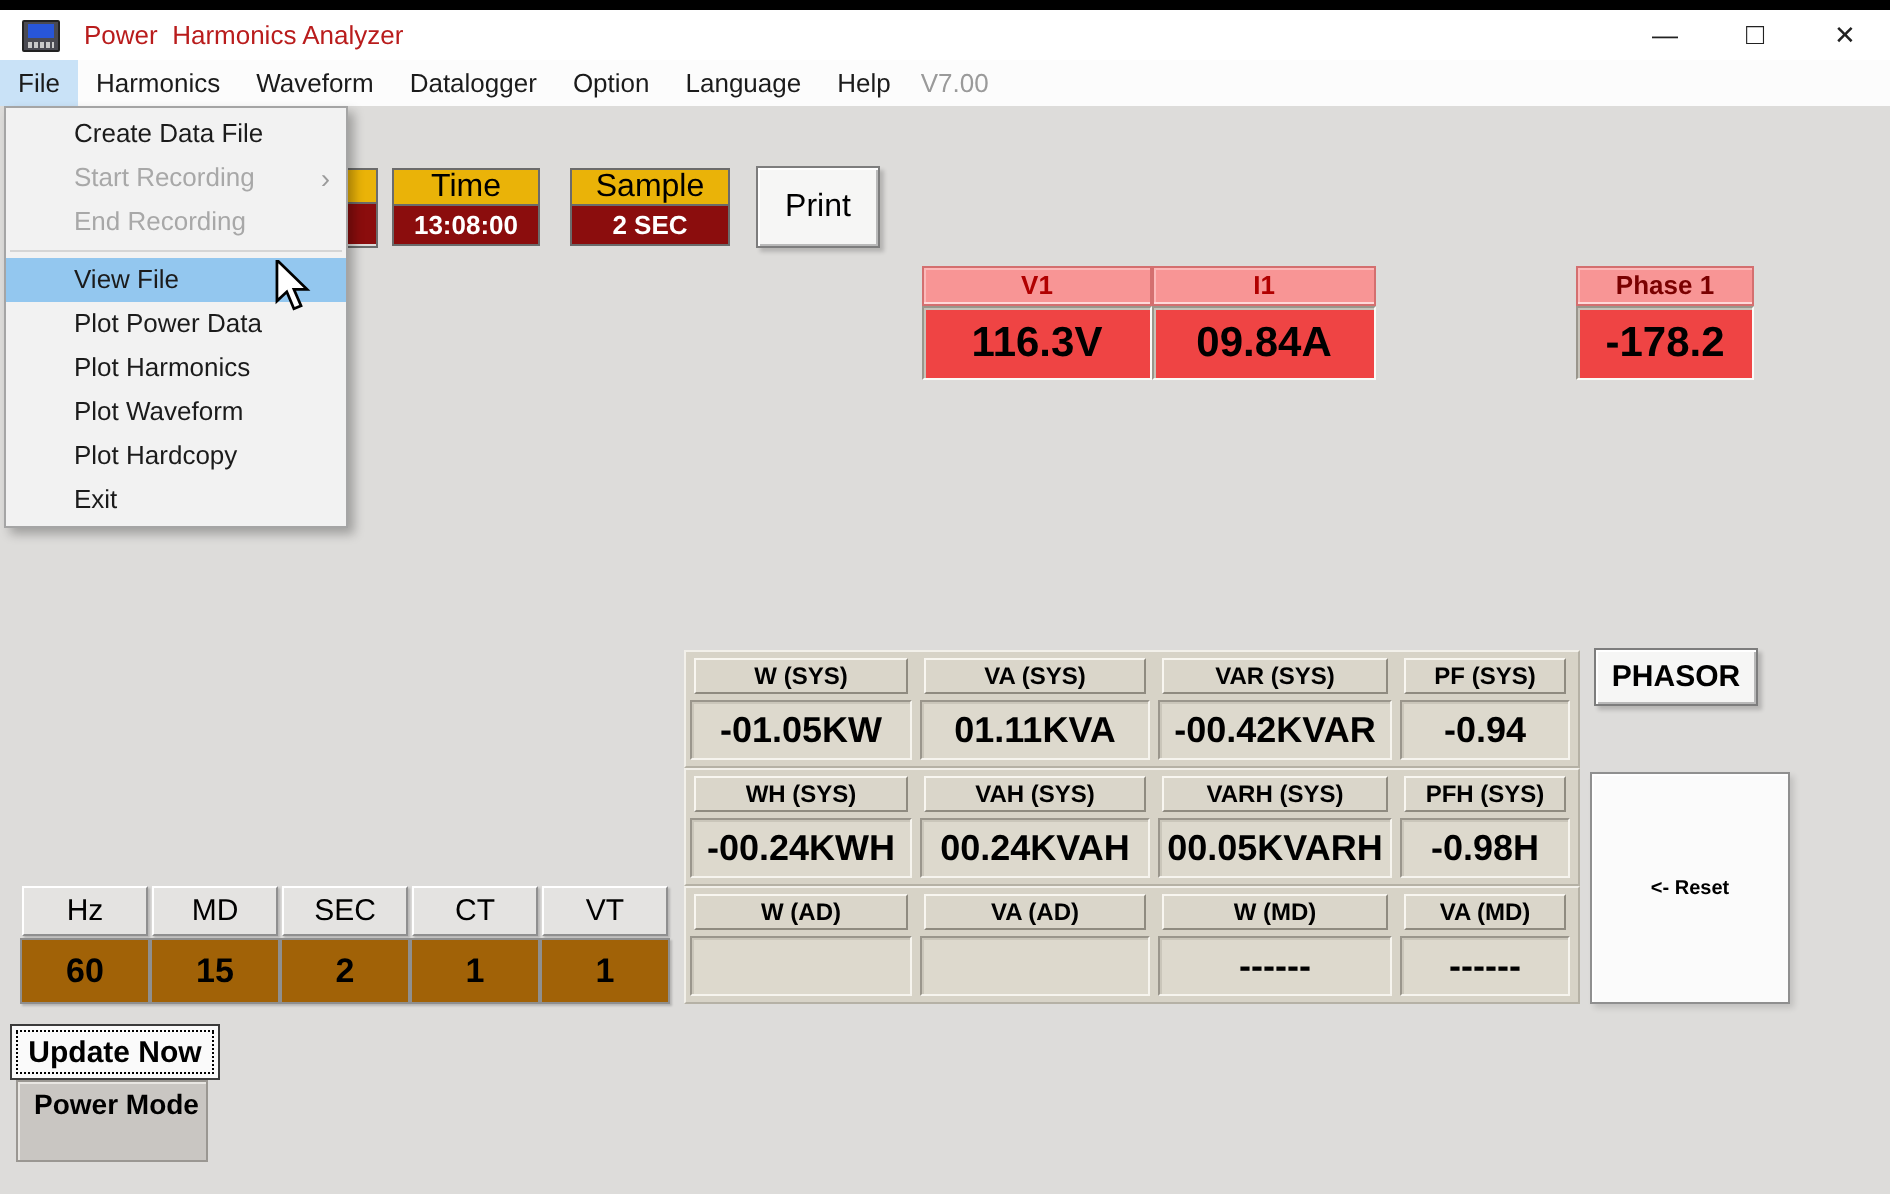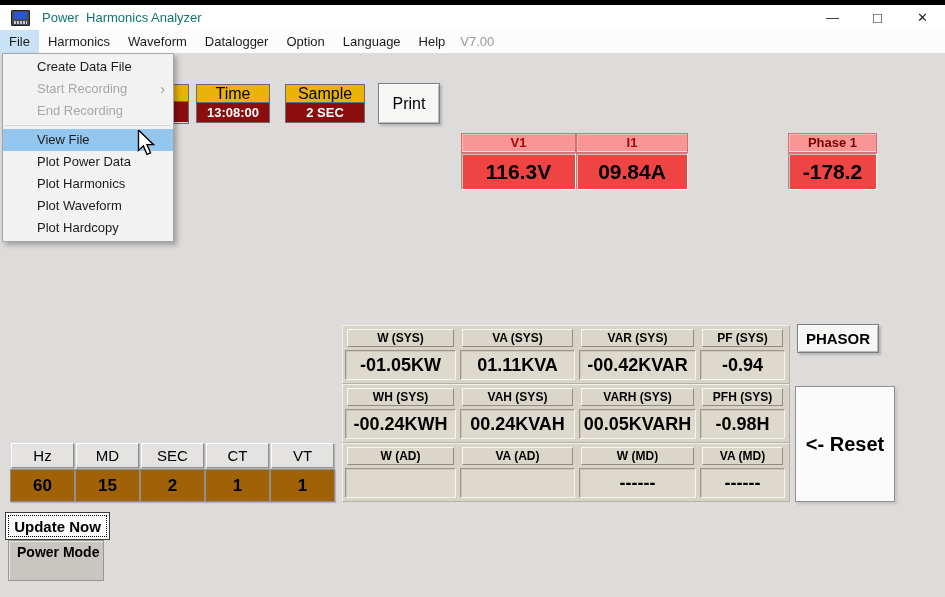--- a/index.html
+++ b/index.html
@@ -10,21 +10,21 @@
     -webkit-font-smoothing:antialiased;
   }
   .abs{position:absolute;}
   
   .top-strip{left:0;top:0;width:945px;height:5px;background:#000;}
   .titlebar{left:0;top:5px;width:945px;height:25px;background:#fff;display:flex;align-items:center;}
   .app-icon{width:17px;height:14px;margin-left:11px;background:#4a4a52;border:1px solid #222;border-radius:1px;position:relative;}
   .app-icon .screen{position:absolute;left:2px;top:1px;right:2px;height:7px;background:#2856d8;}
   .app-icon .keys{position:absolute;left:2px;bottom:1px;right:2px;height:3px;
     background:repeating-linear-gradient(90deg,#c9c9c9 0 2px,#4a4a52 2px 3px);}
-  .win-title{margin-left:12px;font-size:13px;color:#0f766e;white-space:pre;}
+  .win-title{margin-left:12px;font-size:13px;color:#b91c1c;white-space:pre;}
   .win-controls{margin-left:auto;display:flex;height:25px;}
   .win-btn{width:45px;height:25px;display:flex;align-items:center;justify-content:center;
     font-size:13px;color:#222;cursor:default;}
   
   .menubar{left:0;top:30px;width:945px;height:23px;background:#FCFCFC;display:flex;align-items:center;font-size:13px;color:#1b1b1b;}
   .menu-item{padding:4px 9px;height:15px;line-height:15px;}
   .menu-item.active{background:#C9E2F7;}
   .menu-version{color:#9a9a9a;padding:4px 6px;}
   
   .dropdown{left:2px;top:53px;width:170px;background:#F2F2F2;border:1px solid #A5A5A5;
@@ -42,21 +42,21 @@
   .hidden-panel{left:168px;top:84px;width:19px;height:38px;}
   .time-panel{left:196px;top:84px;width:72px;}
   .sample-panel{left:285px;top:84px;width:78px;}
   
   .btn3d{background:#F6F6F5;border:1px solid #7d7d7d;box-shadow:inset 1px 1px 0 #fff,inset -1px -1px 0 #b9b9b9,2px 2px 2px rgba(0,0,0,0.18);
     display:flex;align-items:center;justify-content:center;color:#000;}
   .print-btn{left:378px;top:83px;width:60px;height:39px;font-size:16px;}
   .phasor-btn{left:797px;top:324px;width:80px;height:27px;font-size:15px;font-weight:bold;}
   .reset-btn{left:795px;top:386px;width:98px;height:114px;background:#FBFBFB;border:1px solid #8f8f8f;
     box-shadow:inset 1px 1px 0 #fff,2px 2px 3px rgba(0,0,0,0.12);
-    display:flex;align-items:center;justify-content:center;font-size:20px;font-weight:bold;color:#000;}
+    display:flex;align-items:center;justify-content:center;font-size:10px;font-weight:bold;color:#000;}
   .update-btn{left:5px;top:512px;width:103px;height:26px;background:#FAFAFA;border:1px solid #3a3a3a;
     outline:1px dotted #000;outline-offset:-4px;
     display:flex;align-items:center;justify-content:center;font-size:15px;font-weight:bold;color:#000;}
   .power-mode{left:8px;top:540px;width:96px;height:41px;background:#C9C6C2;border:1px solid #9a9792;
     box-shadow:inset 1px 1px 0 #e8e6e2;font-size:14px;font-weight:bold;color:#000;padding:3px 0 0 8px;box-sizing:border-box;}
   
   .reading{display:flex;flex-direction:column;}
   .pink-head{background:#F89595;border:1px solid #d46f6f;box-shadow:inset 0 -1px 0 #ffd9d9,inset 1px 1px 0 #fcb9b9;
     text-align:center;font-size:13px;font-weight:bold;height:18px;line-height:18px;}
   .pink-head.redtext{color:#B00000;}
@@ -245,17 +245,18 @@
     <span>Start Recording</span>
     <span class="dd-arrow">›</span>
   </div>
   <div class="dd-item disabled">End Recording</div>
   <div class="dd-sep"></div>
   <div class="dd-item highlighted">View File</div>
   <div class="dd-item">Plot Power Data</div>
   <div class="dd-item">Plot Harmonics</div>
   <div class="dd-item">Plot Waveform</div>
   <div class="dd-item">Plot Hardcopy</div>
+  <div class="dd-item">Exit</div>
 </div>
 
 <svg class="abs cursor" width="20" height="26" viewBox="0 0 13 19">
   <path d="M1,0 L1,15 L4.6,11.6 L7.2,17.8 L9.8,16.7 L7.2,10.7 L12,10.7 Z" fill="#ffffff" stroke="#000000" stroke-width="1"></path>
 </svg>
 
 </body></html>

